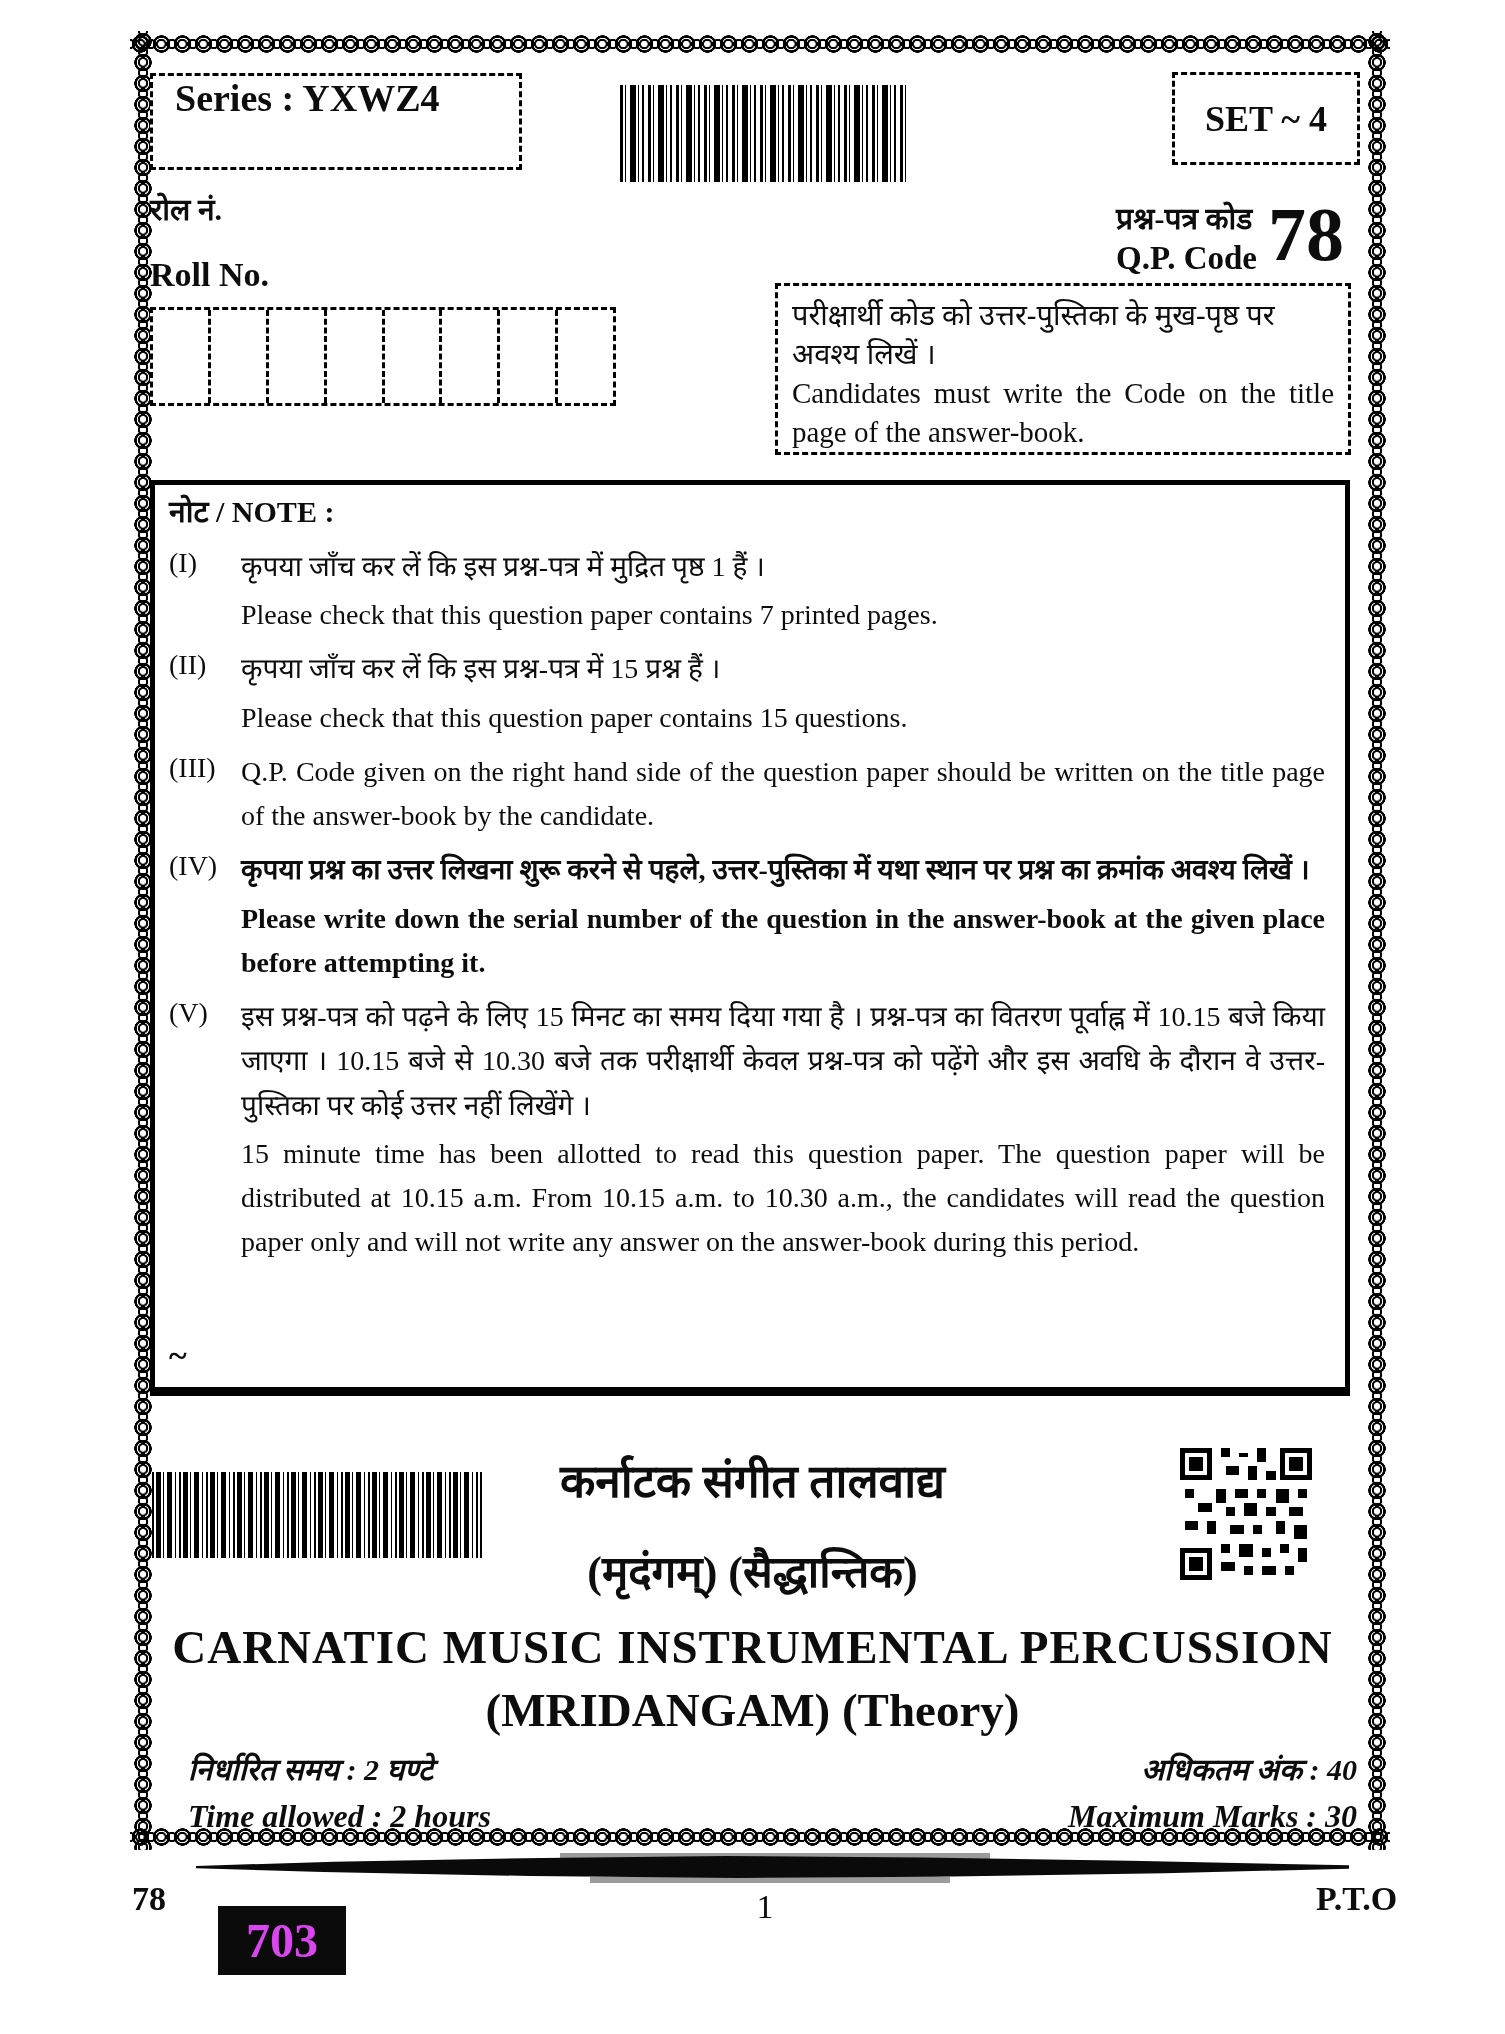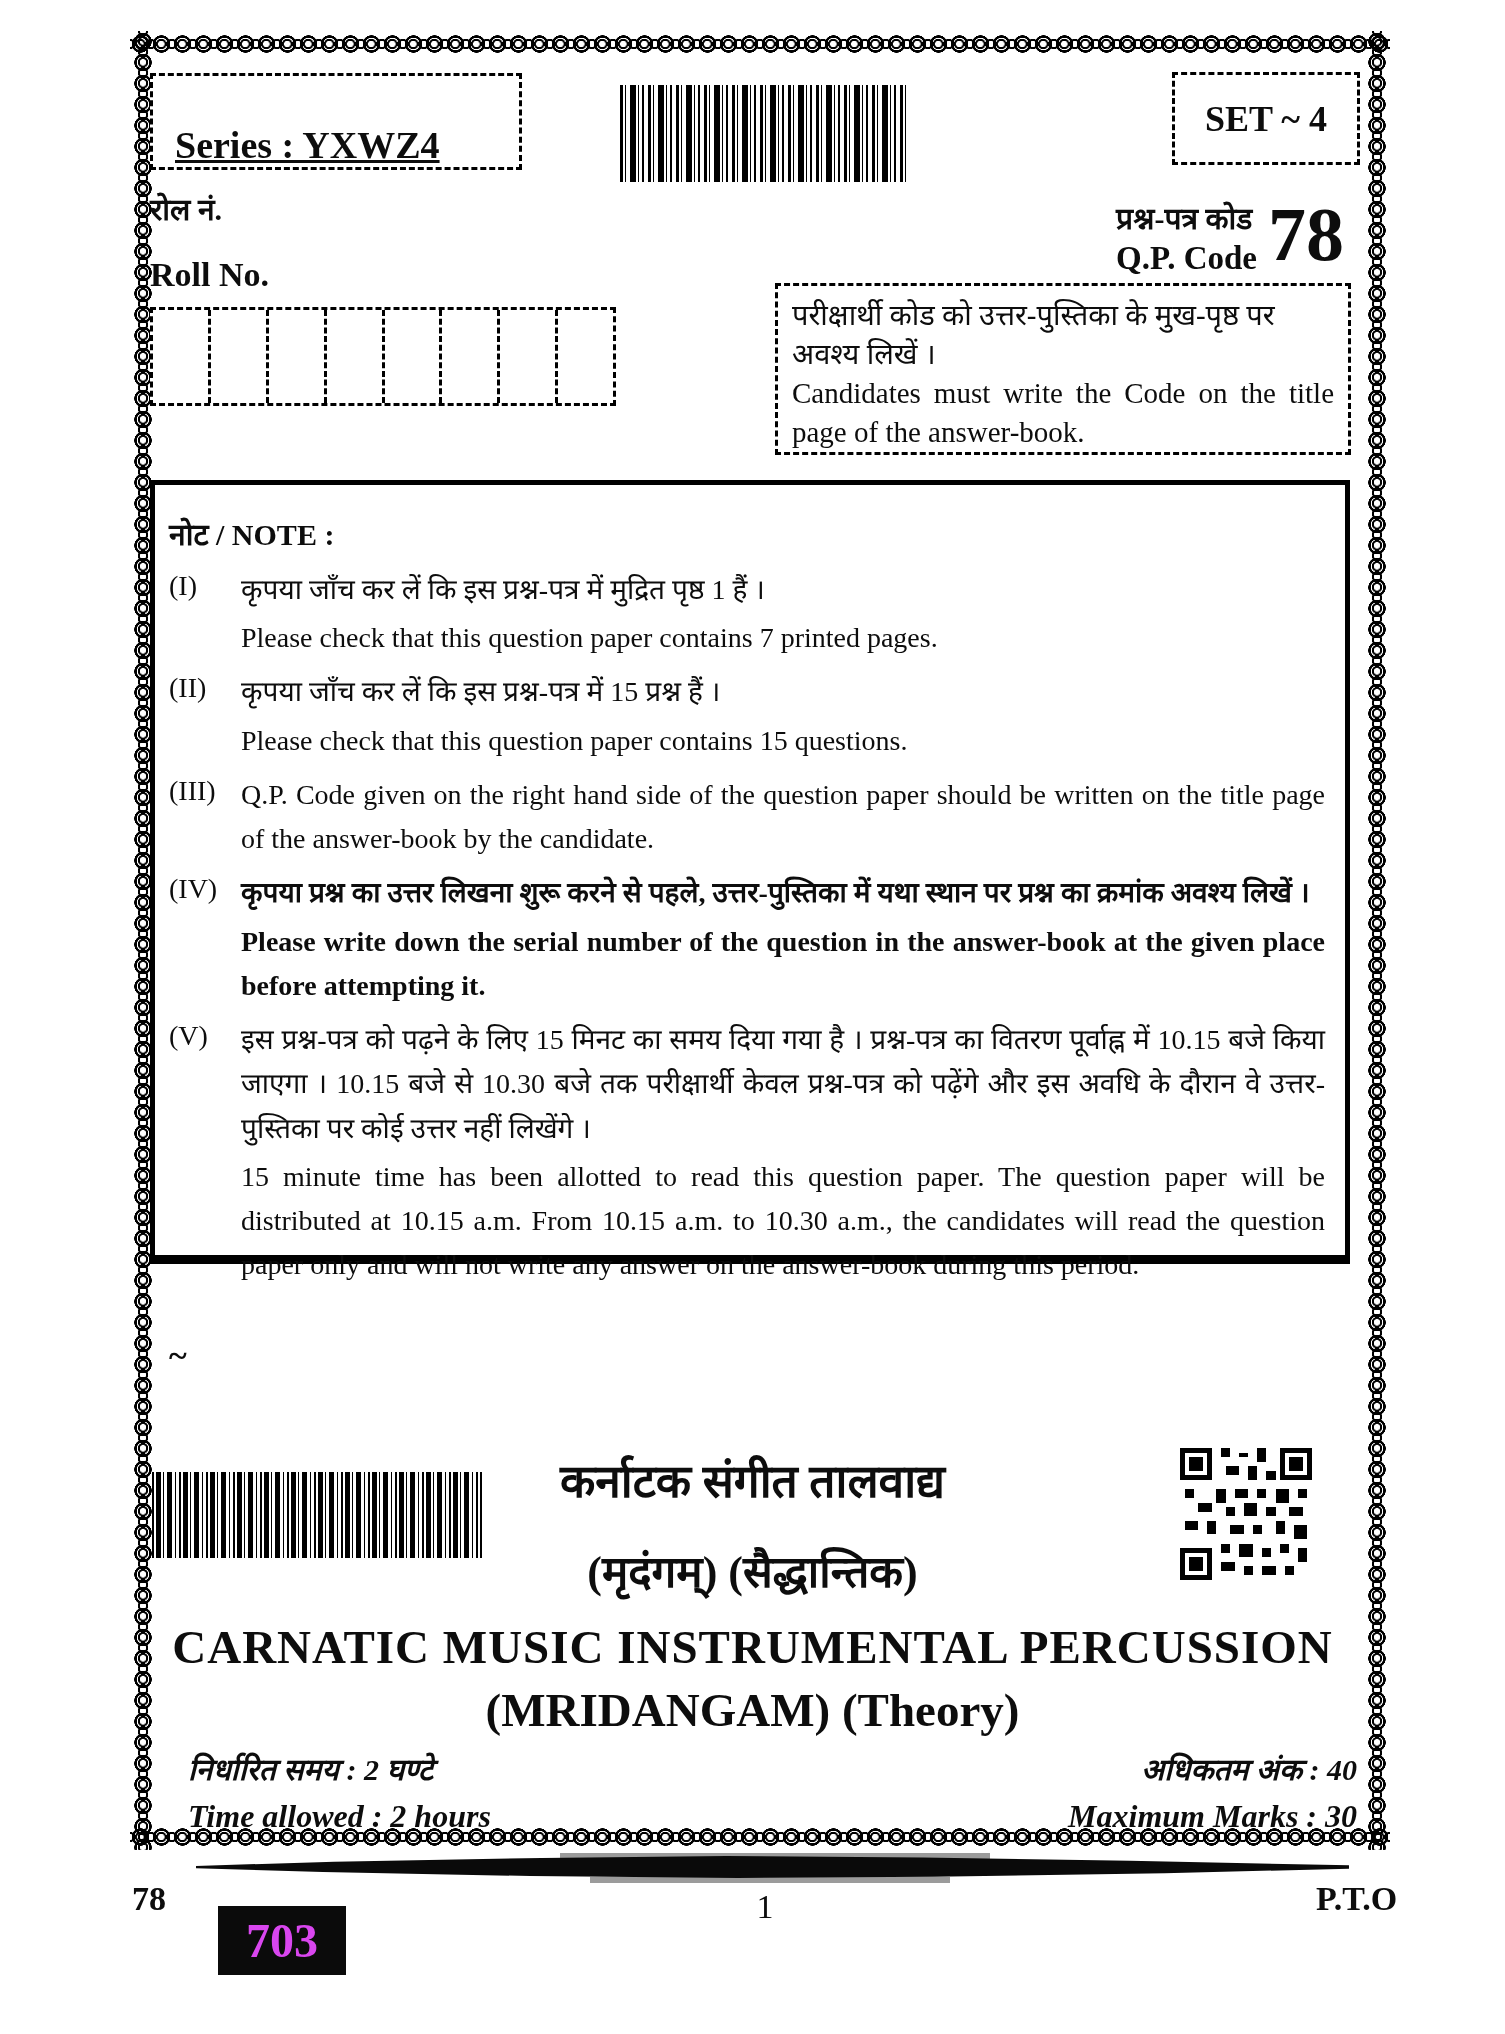--- a/index.html
+++ b/index.html
@@ -25,21 +25,21 @@
     background-image:
       radial-gradient(circle at 50% 50%, rgba(0,0,0,0) 6px, #000 6.5px 8.5px, rgba(0,0,0,0) 9px),
       radial-gradient(circle at 50% 50%, rgba(0,0,0,0) 3px, #000 3.5px 5px, rgba(0,0,0,0) 5.5px);
     background-size:26px 21px, 14px 10.5px;
     background-position:50% 0, 50% 5px;
     background-repeat:repeat-y;
   }
 
   .dashed-box{border:3px dashed #000;background:#fff;box-sizing:border-box;}
 
-  #series-box{left:150px;top:73px;width:372px;height:97px;display:flex;align-items:flex-end;padding-left:22px;text-decoration:underline;}
+  #series-box{left:150px;top:73px;width:372px;height:97px;display:flex;align-items:flex-start;padding-left:22px;}
   #series-box .t{font-size:38px;font-weight:700;}
   #set-box{left:1172px;top:72px;width:188px;height:93px;display:flex;align-items:center;justify-content:center;}
   #set-box .t{font-size:36px;font-weight:700;}
 
   .barcode{background-color:#fff;}
   #top-barcode{left:620px;top:85px;width:288px;height:97px;
     background-image:repeating-linear-gradient(90deg,#000 0 3px,#fff 3px 5px,#000 5px 6px,#fff 6px 10px,#000 10px 16px,#fff 16px 18px,#000 18px 19px,#fff 19px 22px,#000 22px 24px,#fff 24px 28px);}
   #bottom-barcode{left:152px;top:1472px;width:330px;height:86px;
     background-image:repeating-linear-gradient(90deg,#000 0 2px,#fff 2px 4px,#000 4px 9px,#fff 9px 11px,#000 11px 12px,#fff 12px 15px,#000 15px 20px,#fff 20px 23px,#000 23px 24px,#fff 24px 27px);}
 
@@ -52,21 +52,21 @@
   #qp-number{left:1268px;top:196px;font-size:76px;font-weight:700;line-height:1;}
 
   #roll-grid{left:150px;top:307px;width:466px;height:99px;border:3px dashed #000;display:flex;box-sizing:border-box;background:#fff;}
   .roll-cell{flex:1 1 auto;border-right:3px dashed #000;}
   .roll-cell:last-child{border-right:none;}
 
   #code-box{left:775px;top:283px;width:576px;height:172px;padding:10px 14px;line-height:1.35;}
   #code-box .hi{font-size:29px;}
   #code-box .en{font-size:29px;text-align:justify;}
 
-  #note-box{left:150px;top:480px;width:1200px;height:784px;border:5px solid #000;border-bottom-width:9px;box-sizing:border-box;padding:28px 20px 0 14px;background:#fff;}
+  #note-box{left:150px;top:480px;width:1200px;height:916px;border:5px solid #000;border-bottom-width:9px;box-sizing:border-box;padding:5px 20px 0 14px;background:#fff;}
   #note-heading{font-size:30px;font-weight:700;margin-bottom:14px;}
   .note-item{display:flex;margin-bottom:4px;}
   .note-label{flex:0 0 72px;font-size:28px;padding-top:2px;}
   .note-body{flex:1 1 auto;}
   .note-line{font-size:28px;line-height:1.58;text-align:justify;}
   .note-line.hi{margin-bottom:4px;}
   .note-line.en{margin-bottom:6px;}
   .note-line.bold{font-weight:700;}
   #note-tilde{position:absolute;left:14px;top:852px;font-size:34px;font-weight:700;}
 

